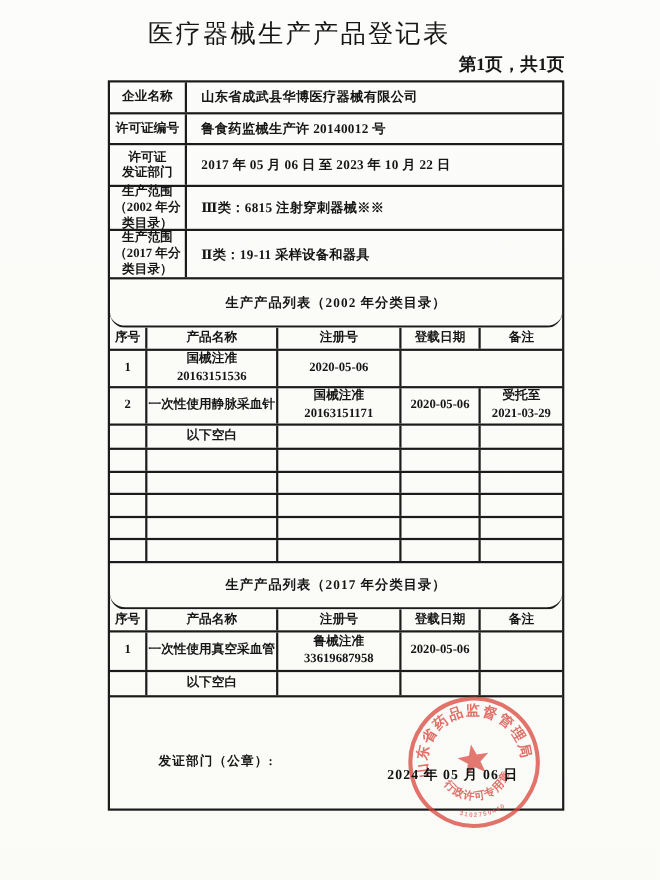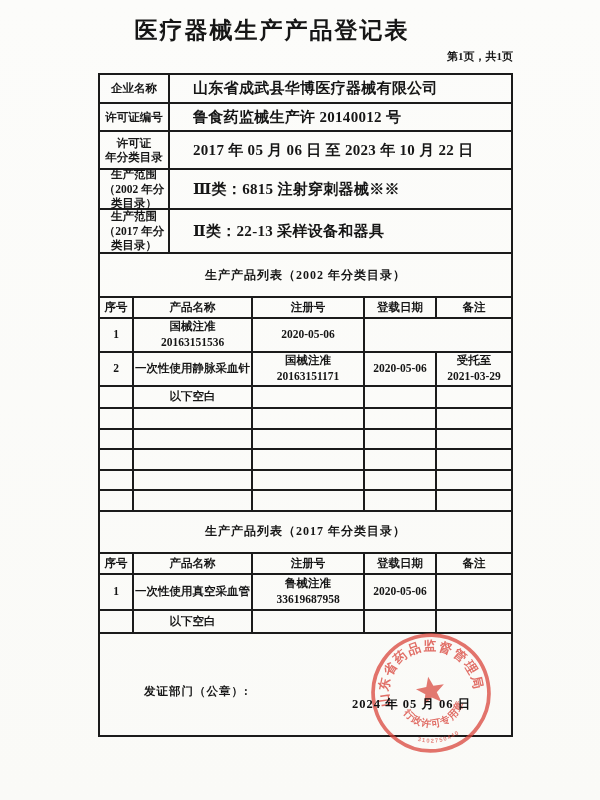--- a/index.html
+++ b/index.html
@@ -7,51 +7,51 @@
   body {
     background:#fbfbf8;
     font-family:"Liberation Serif","DejaVu Serif",serif;
     color:#161616;
     position:relative;
   }
   .page { position:absolute; inset:0; background:linear-gradient(180deg,#fcfcfa 0%,#fafaf7 100%); }
 
   .doc-title {
     position:absolute; top:15px; left:0; width:544px;
-    text-align:center; font-size:23px; font-weight:700; letter-spacing:2px;
+    text-align:center; font-size:23px; font-weight:400; letter-spacing:2px;
   }
   .page-indicator {
     position:absolute; top:49px; left:98px; width:415px;
-    text-align:right; font-size:11px; font-weight:700;
+    text-align:right; font-size:16px; font-weight:700;
   }
 
   .form {
     position:absolute; top:73px; left:98px; width:415px;
     border:2px solid #1b1b1b; background:transparent;
   }
 
   
   .irow { display:flex; border-bottom:2px solid #1b1b1b; }
   .ilabel {
     width:70px; border-right:2px solid #1b1b1b;
     display:flex; align-items:center; justify-content:center;
     text-align:center; font-weight:700; font-size:11.5px;
     white-space:pre-line; line-height:1.25;
   }
   .ivalue {
     flex:1; display:flex; align-items:center;
-    padding-left:23px; font-weight:700; font-size:15px; letter-spacing:.3px;
+    padding-left:13px; font-weight:700; font-size:12px; letter-spacing:.3px;
   }
   .h29{height:29px}.h28{height:28px}.h38{height:38px}.h40{height:40px}.h44{height:44px}
 
   
   .stitle {
     border-bottom:2px solid #1b1b1b;
     display:flex; align-items:center; justify-content:center;
-    font-weight:700; font-size:12px; letter-spacing:1px;
+    font-weight:700; font-size:12px; letter-spacing:1px;border-radius:14px;
   }
   .st1{height:44px}.st2{height:42px}
 
   
   .prow { display:grid; grid-template-columns:34px 119px 112px 72px 1fr; border-bottom:2px solid #1b1b1b; }
   .prow > div {
     border-right:2px solid #1b1b1b;
     display:flex; align-items:center; justify-content:center;
     text-align:center; font-weight:700; font-size:11.5px;
     white-space:pre-line; line-height:1.35; overflow:hidden;
@@ -90,34 +90,34 @@
     <div class="irow h29">
       <div class="ilabel">企业名称</div>
       <div class="ivalue">山东省成武县华博医疗器械有限公司</div>
     </div>
     <div class="irow h28">
       <div class="ilabel">许可证编号</div>
       <div class="ivalue">鲁食药监械生产许 20140012 号</div>
     </div>
     <div class="irow h38">
       <div class="ilabel">许可证
-年分类目录</div>
+发证部门</div>
       <div class="ivalue">2017 年 05 月 06 日  至 2023 年 10 月 22 日</div>
     </div>
     <div class="irow h40">
       <div class="ilabel">生产范围
 （2002 年分
 类目录）</div>
       <div class="ivalue">Ⅲ类：6815 注射穿刺器械※※</div>
     </div>
     <div class="irow h44">
       <div class="ilabel">生产范围
 （2017 年分
 类目录）</div>
-      <div class="ivalue">Ⅱ类：22-13 采样设备和器具</div>
+      <div class="ivalue">Ⅱ类：19-11 采样设备和器具</div>
     </div>
 
     <div class="stitle st1">生产产品列表（2002 年分类目录）</div>
 
     <div class="prow ph">
       <div>序号</div>
       <div>产品名称</div>
       <div>注册号</div>
       <div>登载日期</div>
       <div>备注</div>

